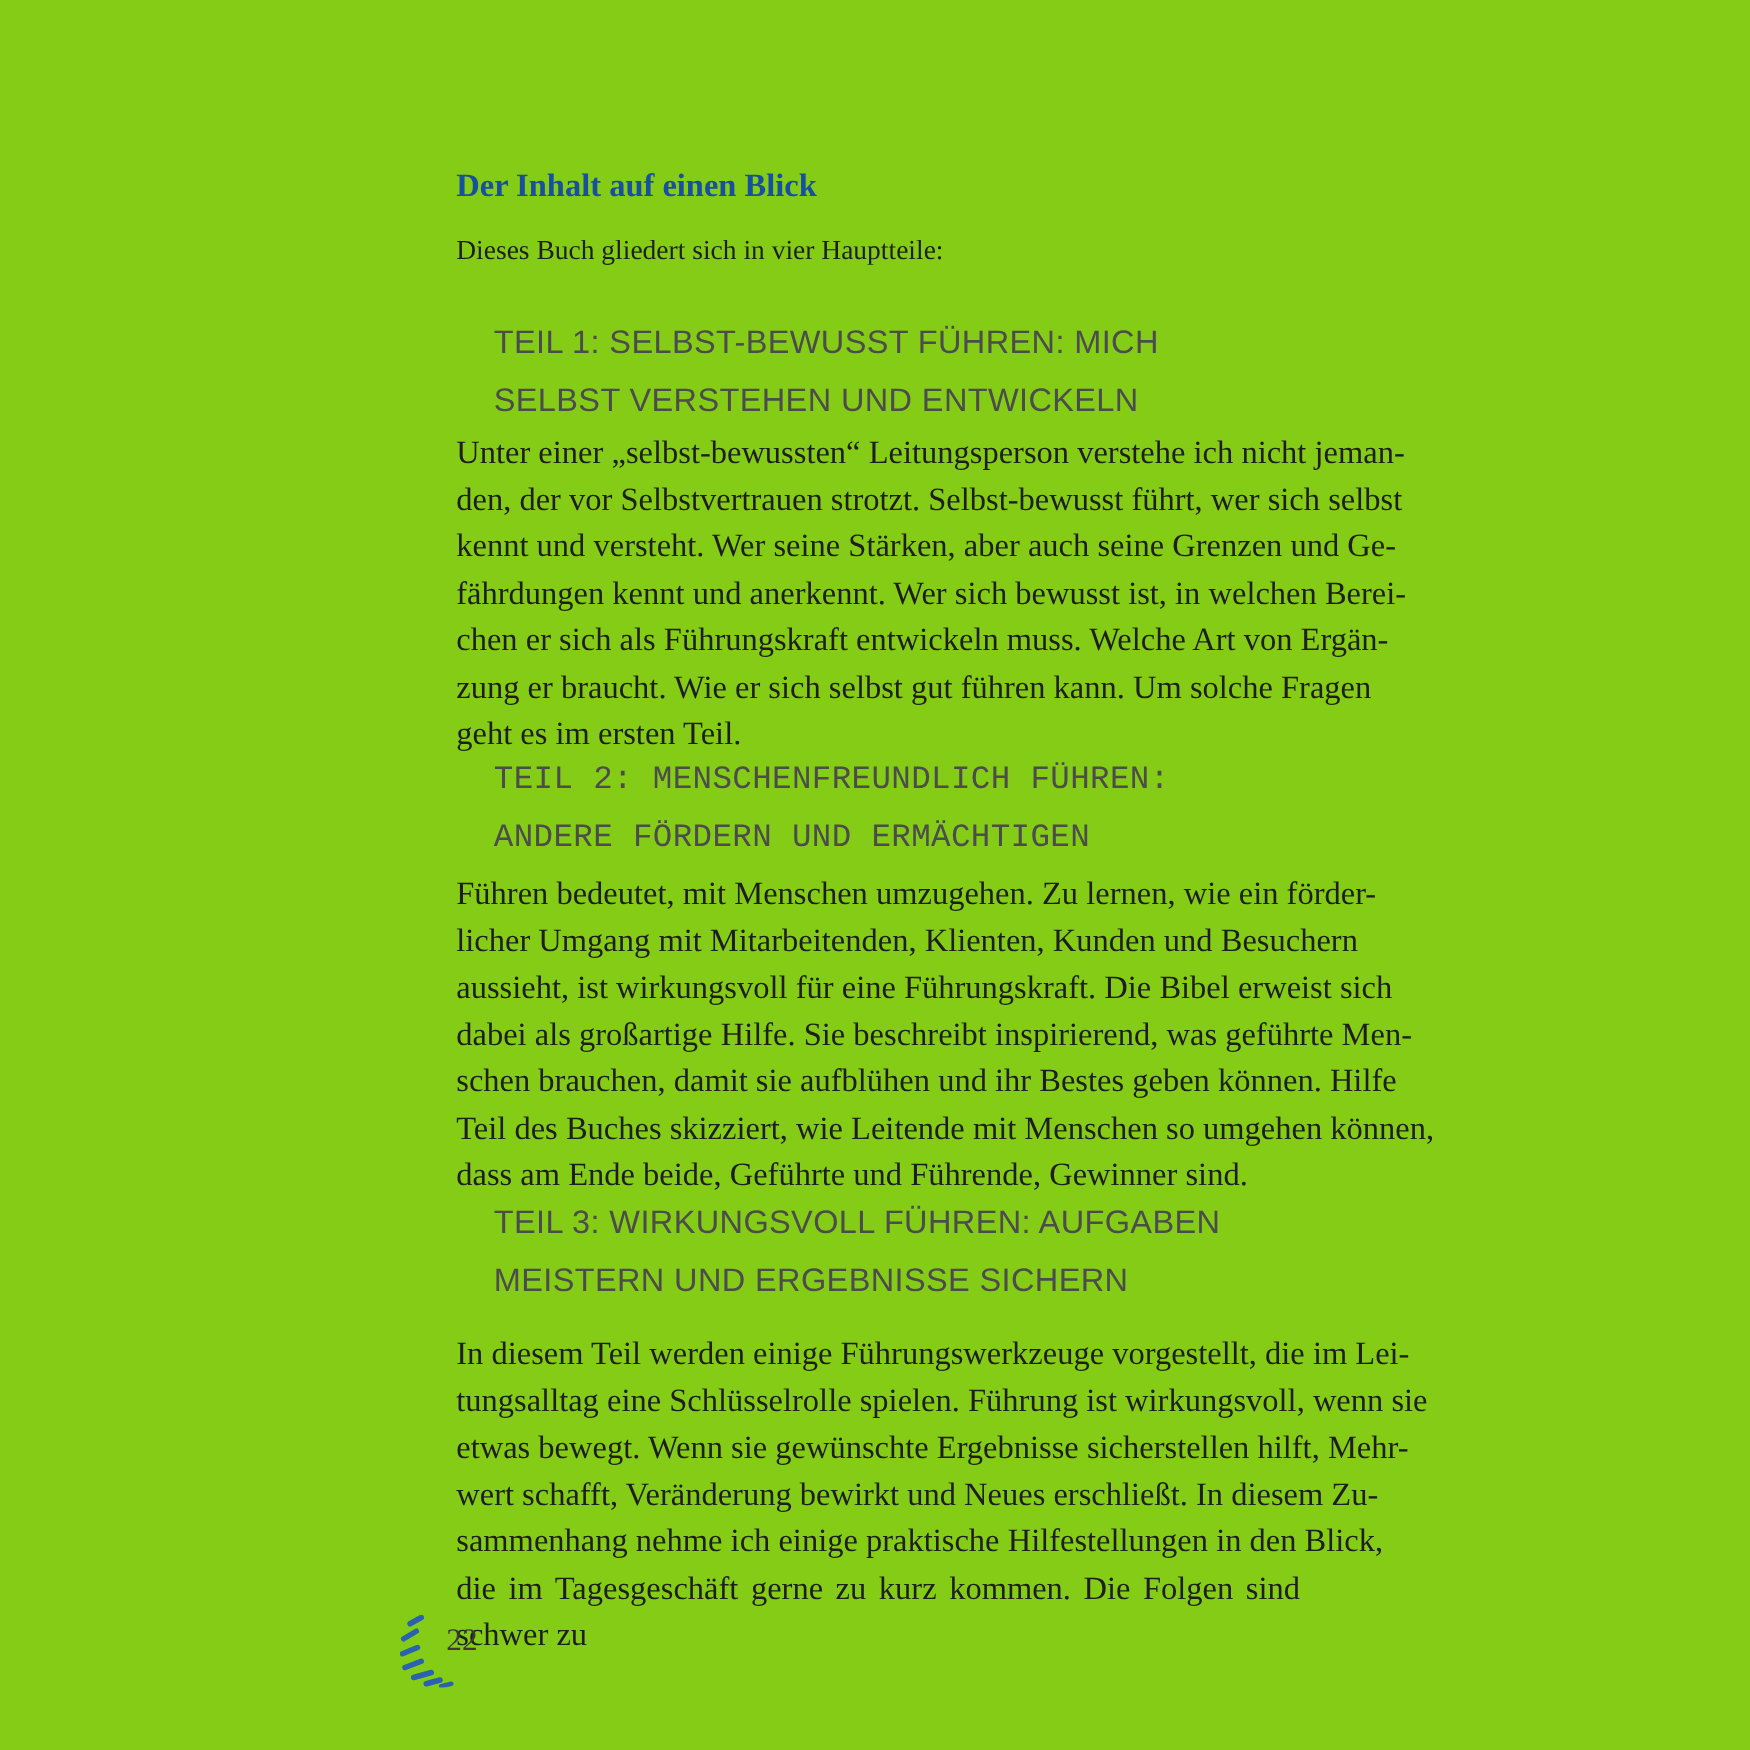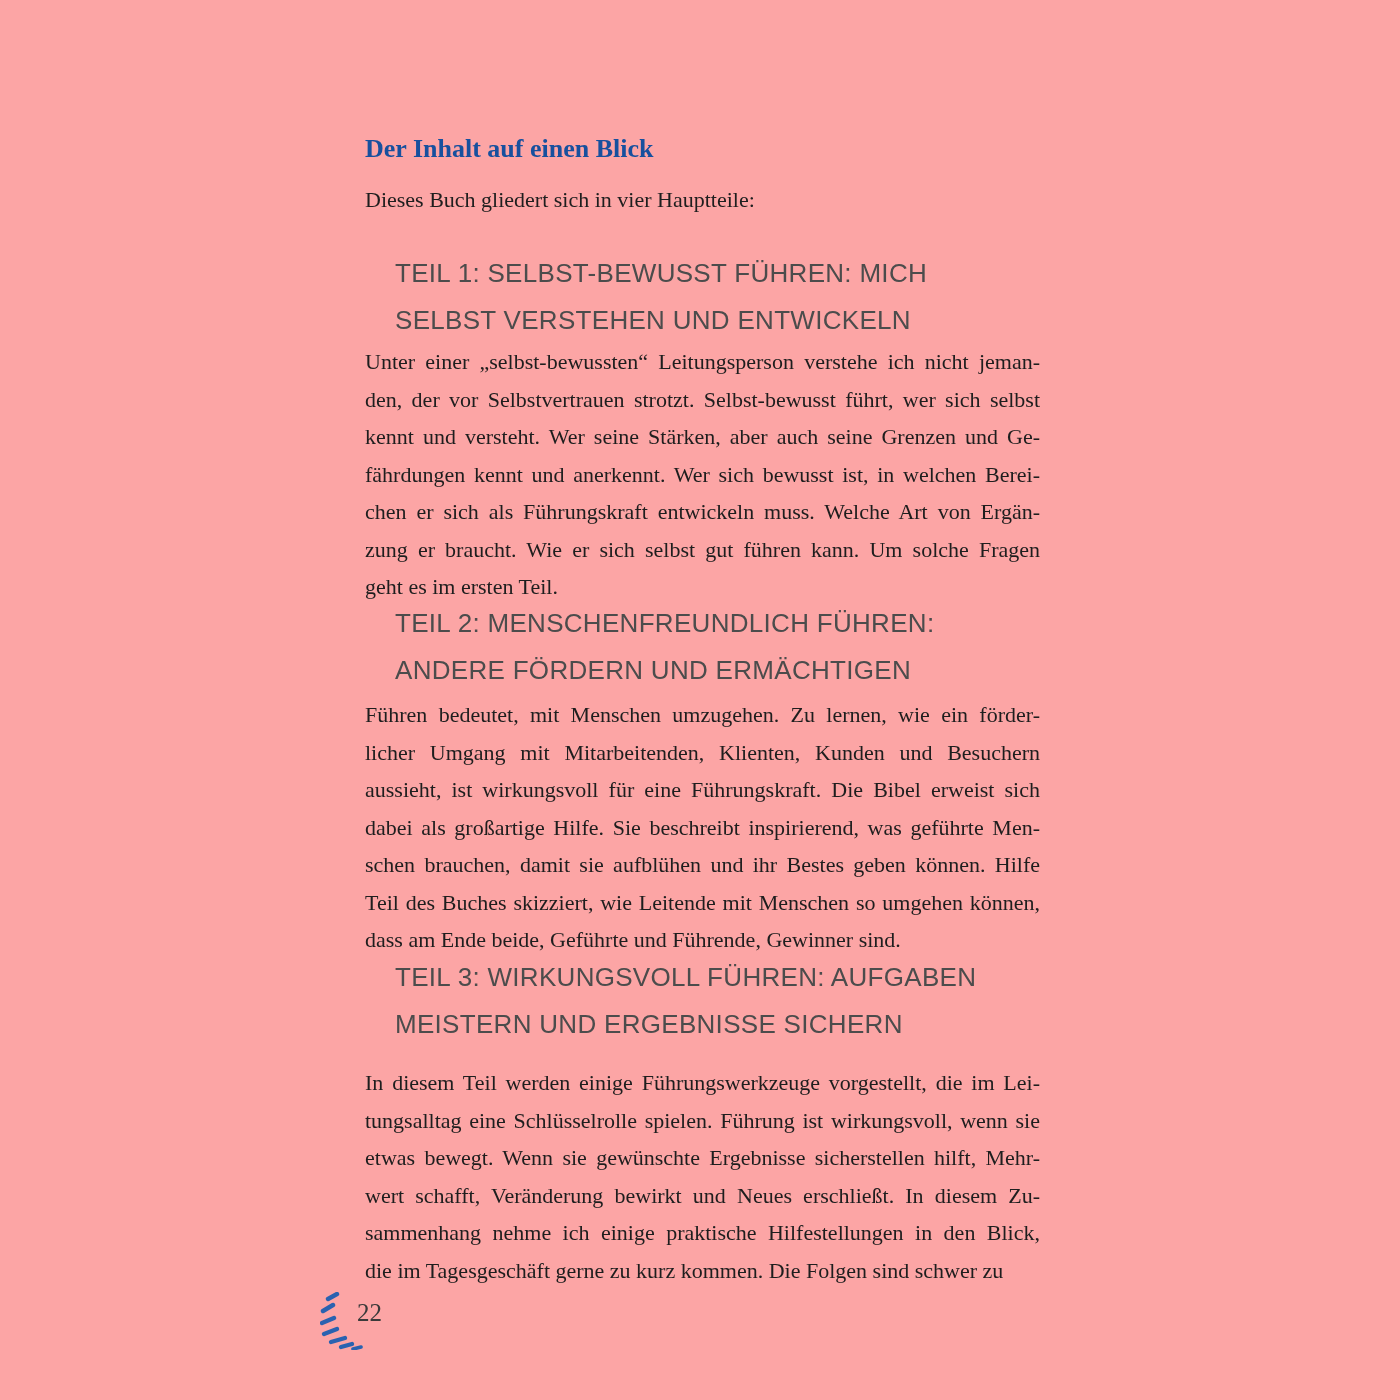--- a/index.html
+++ b/index.html
@@ -4,21 +4,21 @@
 <style>
   html, body {
     margin: 0;
     padding: 0;
     background: #ffffff;
   }
   #page {
     position: relative;
     width: 1400px;
     height: 1400px;
-    background: #fca5a5;
+    background: #84cc16;
     overflow: hidden;
     font-family: "Liberation Serif", serif;
   }
   .abs { position: absolute; }
 
   .page-title {
     left: 365px;
     top: 114px;
     width: 675px;
     font-family: "Liberation Serif", serif;
@@ -41,28 +41,28 @@
     padding-left: 30px;
     box-sizing: border-box;
     font-family: "Liberation Sans", sans-serif;
     font-size: 26px;
     font-weight: 400;
     line-height: 47px;
     letter-spacing: 0.3px;
     color: #4c4c4c;
   }
   #sec1-title { top: 250px; }
-  #sec2-title { top: 600px; }
+  #sec2-title { top: 600px; font-family: Liberation Mono, monospace; }
   #sec3-title { top: 954px; }
 
   .para {
     left: 365px;
     width: 675px;
     font-family: "Liberation Serif", serif;
-    font-size: 22px;
+    font-size: 26px;
     line-height: 37.5px;
     color: #1e1e1e;
   }
   #para1 { top: 343px; }
   #para2 { top: 696px; font-family: Liberation Serif, serif; }
   #para3 { top: 1048px; margin-top: 16px; }
 
   .para .line {
     text-align: justify;
     text-align-last: justify;

